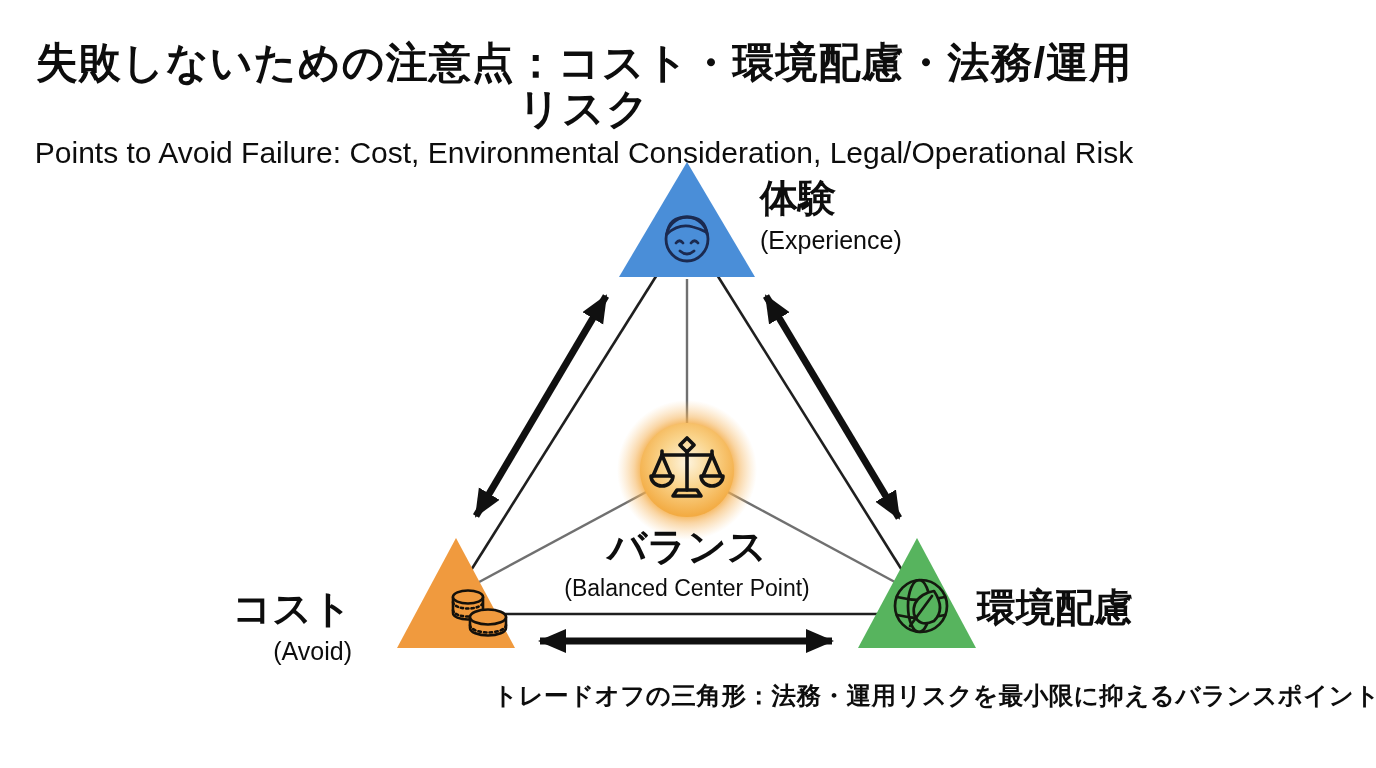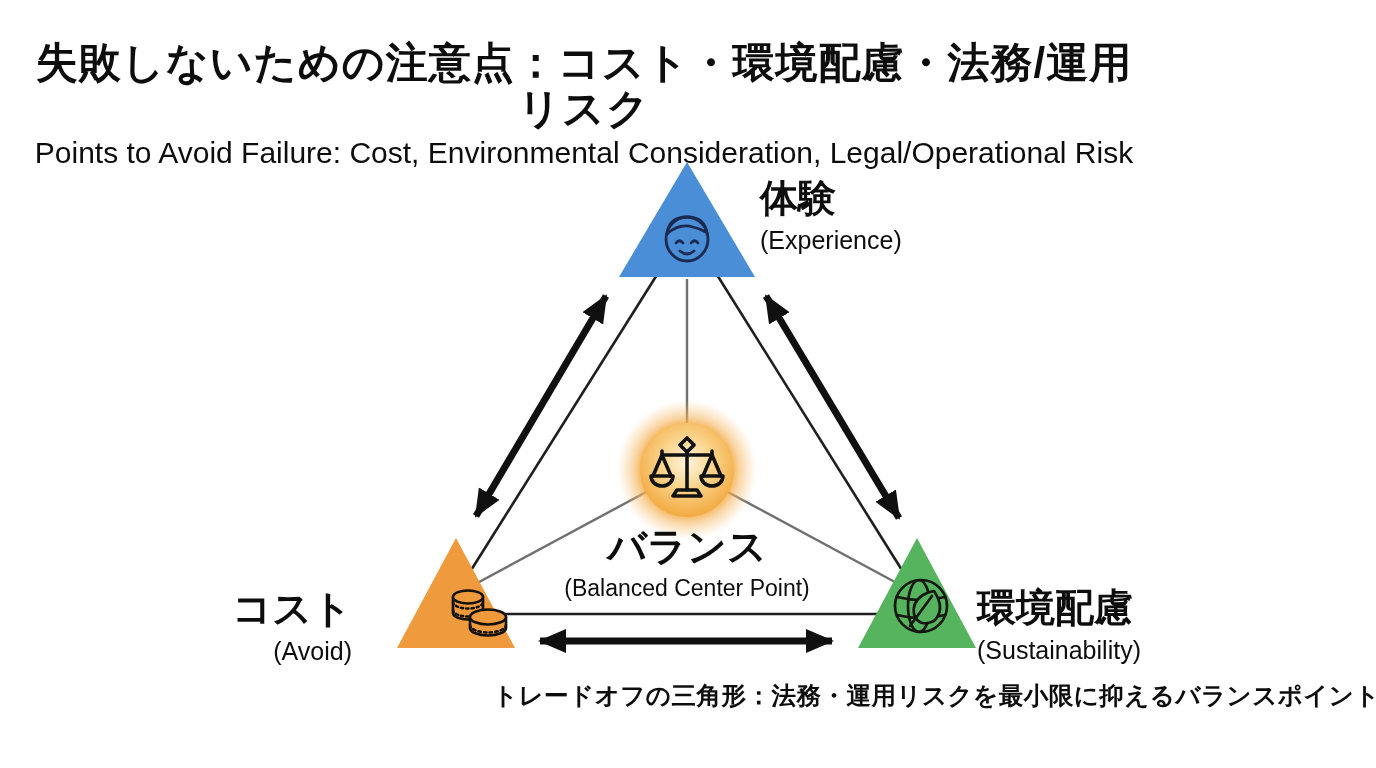--- a/index.html
+++ b/index.html
@@ -126,21 +126,20 @@
   <div class="nl-en">(Experience)</div>
 </div>
 
 <div class="node-label label-cost">
   <div class="nl-ja">コスト</div>
   <div class="nl-en">(Avoid)</div>
 </div>
 
 <div class="node-label label-sustainability">
   <div class="nl-ja">環境配慮</div>
-  <div class="nl-en">(Sustainability)</div>
 </div>
 
 <div class="node-label label-balance">
   <div class="nl-ja">バランス</div>
   <div class="nl-en">(Balanced Center Point)</div>
 </div>
 
 <div class="footer">
   <div class="caption-ja">トレードオフの三角形：法務・運用リスクを最小限に抑えるバランスポイント</div>
 </div>

